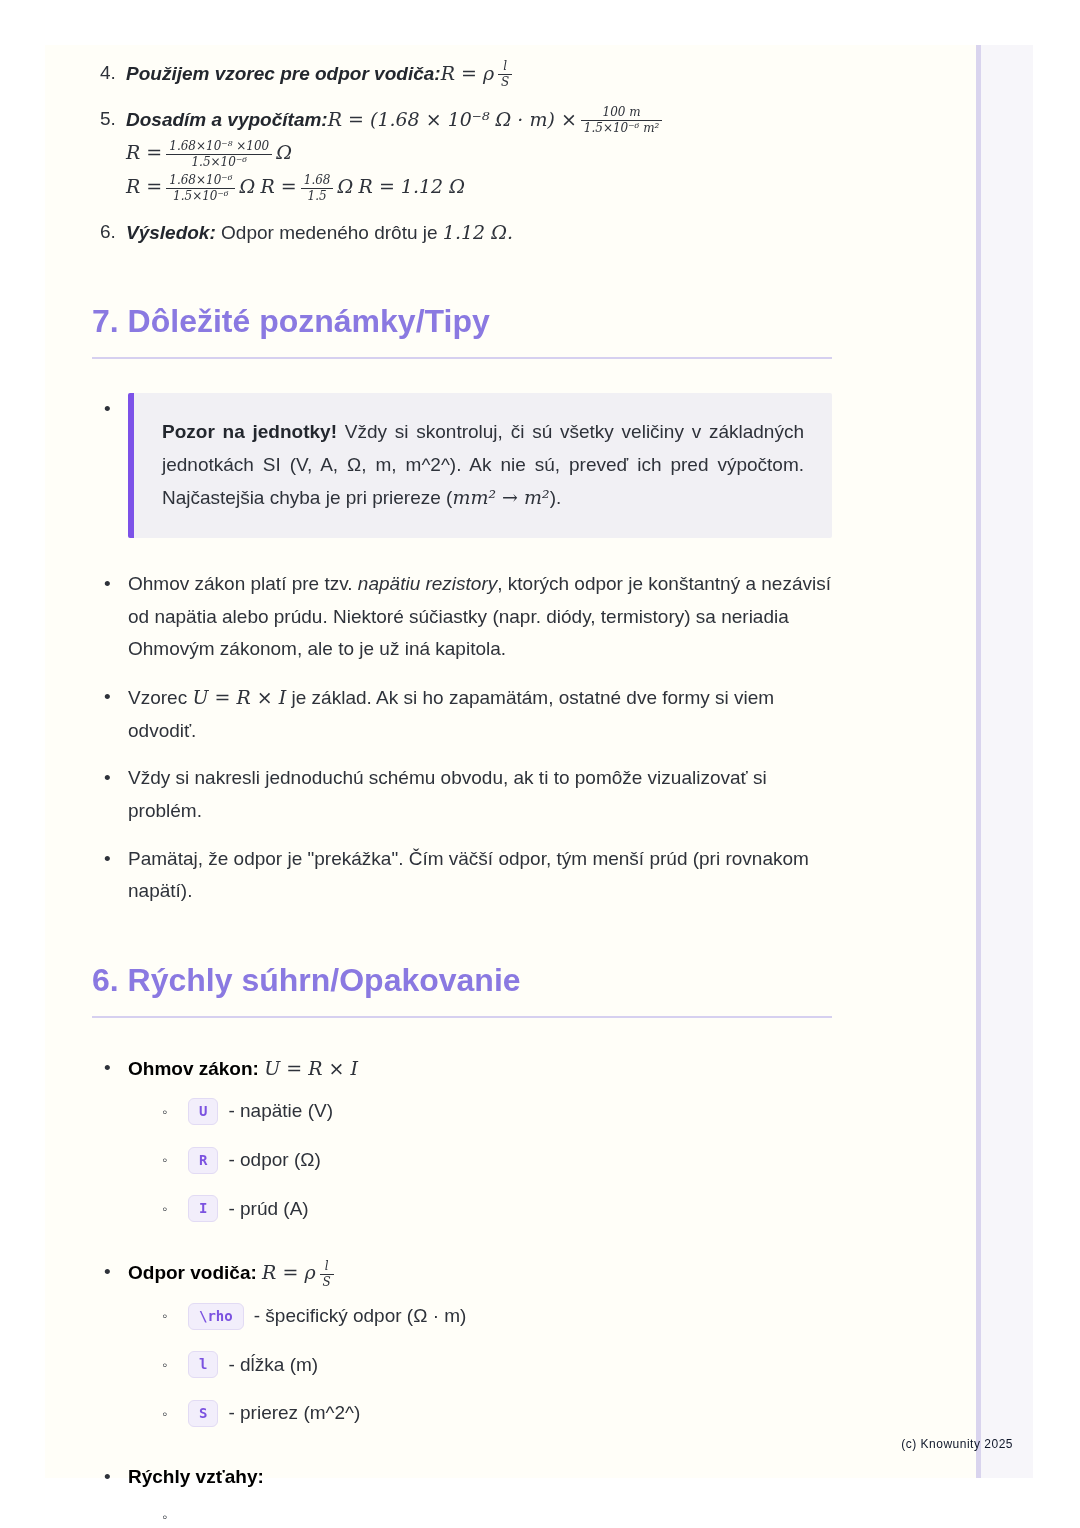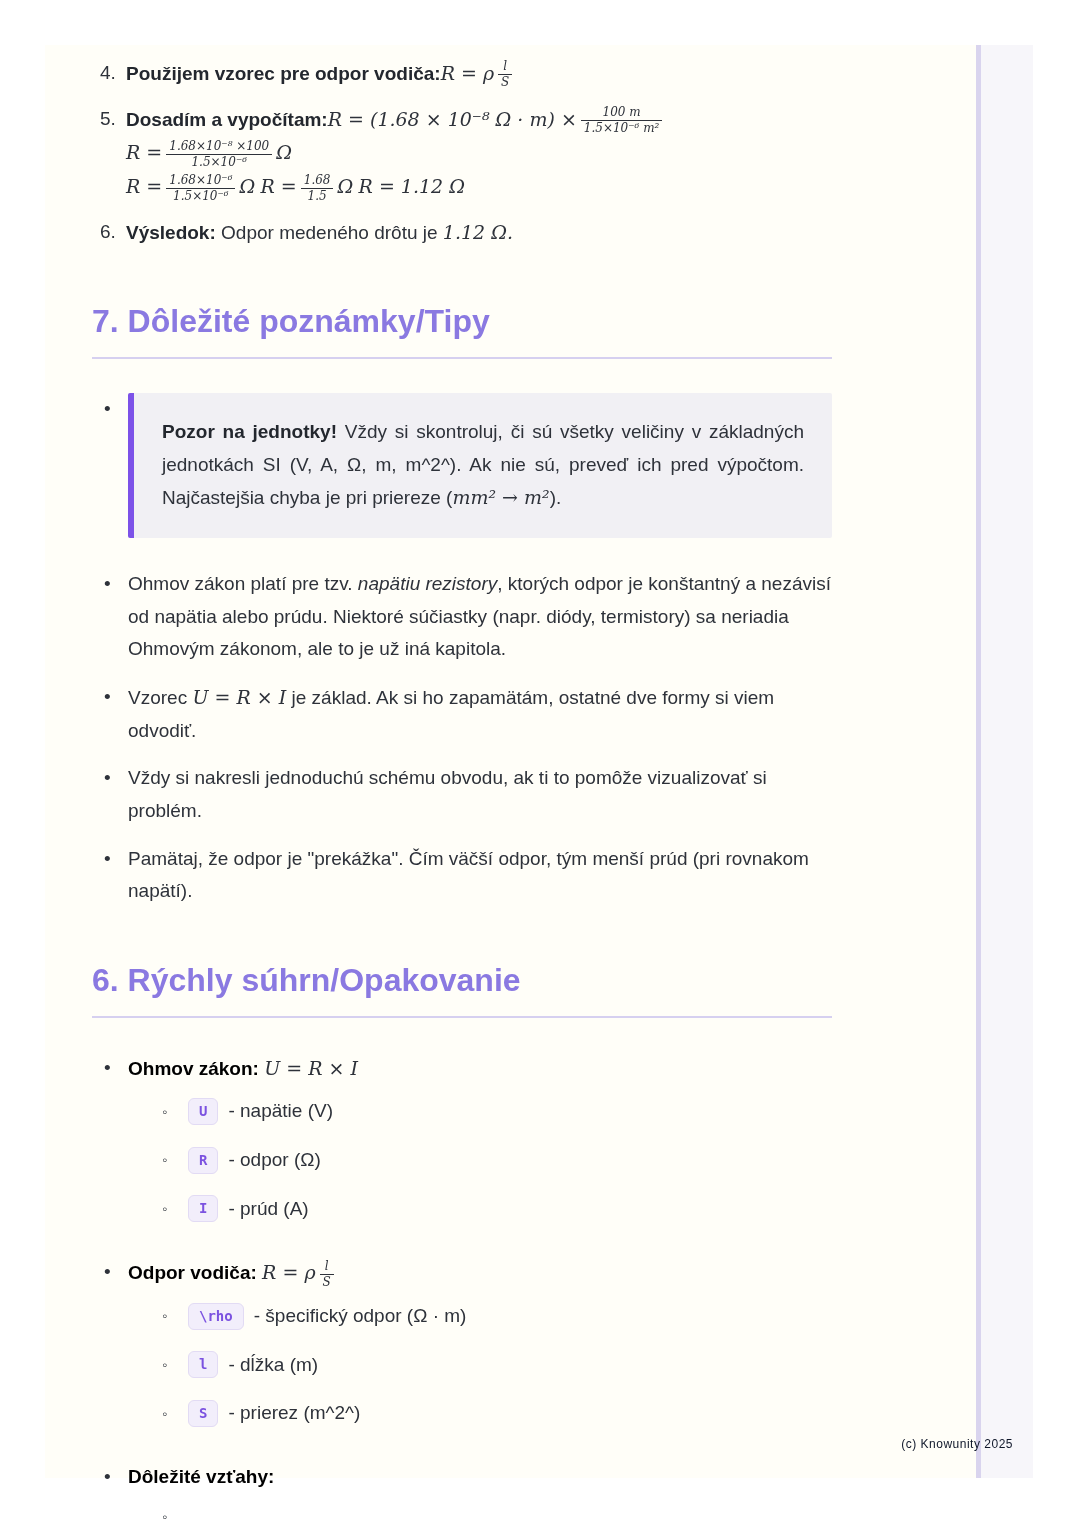--- a/index.html
+++ b/index.html
@@ -15,21 +15,21 @@
         font-family:"DejaVu Serif",serif;font-style:italic;font-size:12px;line-height:1.25;margin:0 4px;}
   .frac .fnum{border-bottom:1px solid #2e323a;padding:0 3px;}
   .frac .fden{padding:0 3px;}
   .nowrap{white-space:nowrap;}
 
   
   .steps{margin:0;padding:0;list-style:none;}
   .step{display:flex;margin:0 0 12px 8px;}
   .step .snum{width:26px;flex:0 0 26px;}
   .step .sbody{flex:1;}
-  .step b{color:#23272e;}
+  .step b{color:#23272e;font-style:italic;}
 
   
   .sec-heading{margin:52px 0 0 0;font-size:32px;line-height:1.3;font-weight:700;color:#8a79e1;}
   .sec-rule{border:none;border-top:2px solid #d6d0f0;margin:14px 0 0 0;}
 
   
   .blist{margin:34px 0 0 0;padding:0;list-style:none;}
   .bitem{display:flex;margin:0 0 15px 12px;}
   .bmark{width:24px;flex:0 0 24px;color:#2e323a;}
   .bbody{flex:1;}
@@ -181,21 +181,21 @@
                 <span class="chip">S</span>
                 <span class="subtext">- prierez (m^2^)</span>
               </li>
             </ul>
           </div>
         </li>
 
         <li class="bitem">
           <span class="bmark">•</span>
           <div class="bbody">
-            <b>Dôležité vzťahy:</b>
+            <b>Rýchly vzťahy:</b>
             <ul class="sublist">
               <li class="subitem">
                 <span class="submark">◦</span>
               </li>
               <li class="subitem">
                 <span class="submark">◦</span>
                 <span class="subtext">Prúd je nepriamo úmerný odporu.</span>
               </li>
 
             </ul>

